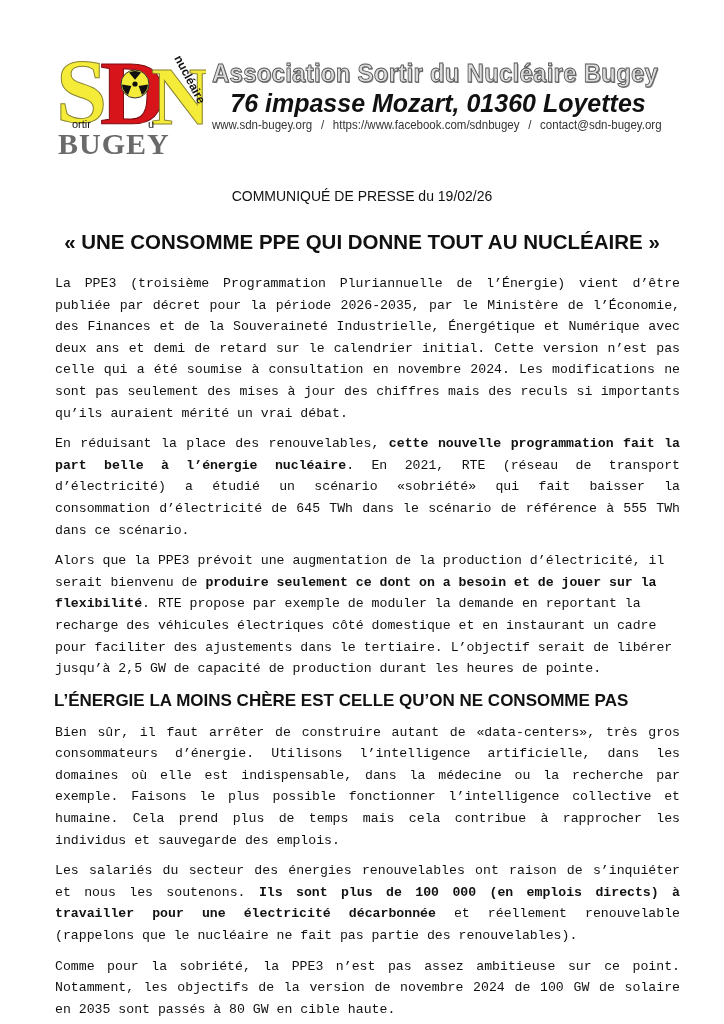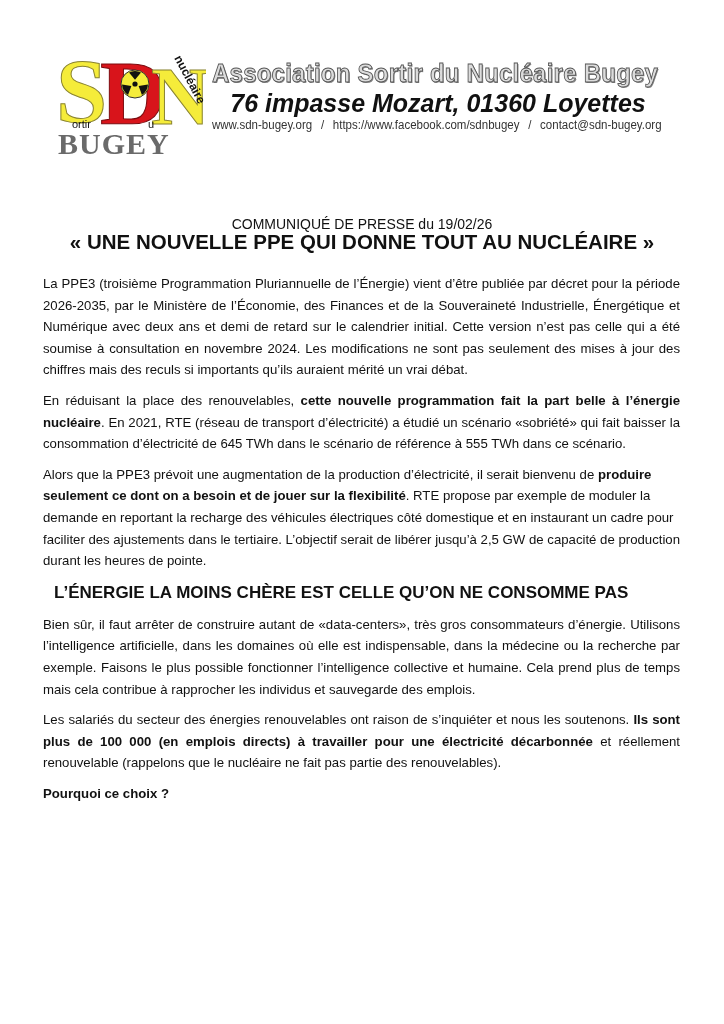--- a/index.html
+++ b/index.html
@@ -26,32 +26,32 @@
       font-size: 25px; color: #111; text-align: center; margin-top: 4px; line-height: 22px;
       padding-right: 18px;
     }
     .assoc-links {
       font-family: "Liberation Sans", sans-serif; font-size: 12.5px; color: #333;
       margin-top: 4px; white-space: nowrap; transform: scaleX(0.92); transform-origin: left;
     }
     .assoc-links span.sep { margin: 0 6px; }
     .press-line {
       position: absolute; left: 0; width: 724px; top: 188px; text-align: center;
-      font-family: "Liberation Sans", sans-serif; font-size: 14px; color: #111; margin-top: 28px;
+      font-family: "Liberation Sans", sans-serif; font-size: 14px; color: #111;
     }
     .main-title {
       position: absolute; left: 0; width: 724px; top: 230px; text-align: center;
       font-family: "Liberation Sans", sans-serif; font-weight: bold; font-size: 20.5px; color: #111;
       letter-spacing: 0px;
     }
     .content {
       position: absolute; left: 43px; top: 273px; width: 637px;
       font-family: "Liberation Sans", sans-serif; font-size: 13.2px; line-height: 21.6px; color: #111;
     }
-    .content p { margin: 0 0 9px 0; text-align: justify; }
+    .content p { margin: 0 0 9px 12px; text-align: justify; font-family: Liberation Mono, monospace; }
     .content p.last-left { text-align: left; }
     .content b { font-weight: bold; }
     .content h2 {
       margin: 4px 0 9px 11px; font-size: 17px; font-weight: bold; line-height: 24px; color: #111;
     }
   </style>
 </head>
 <body>
 
 <div class="logo">
@@ -86,23 +86,24 @@
   <div class="assoc-links">
     <span>www.sdn-bugey.org</span>
     <span class="sep">/</span>
     <span>https://www.facebook.com/sdnbugey</span>
     <span class="sep">/</span>
     <span>contact@sdn-bugey.org</span>
   </div>
 </div>
 
 <div class="press-line">COMMUNIQUÉ DE PRESSE du 19/02/26</div>
-<div class="main-title">« UNE NOUVELLE PPE QUI DONNE TOUT AU NUCLÉAIRE »</div>
+<div class="main-title">« UNE CONSOMME PPE QUI DONNE TOUT AU NUCLÉAIRE »</div>
 
 <div class="content" id="content">
     <p><span>La PPE3 (troisième Programmation Pluriannuelle de l’Énergie) vient d’être publiée par décret pour la période 2026-2035, par le Ministère de l’Économie, des Finances et de la Souveraineté Industrielle, Énergétique et Numérique avec deux ans et demi de retard sur le calendrier initial. Cette version n’est pas celle qui a été soumise à consultation en novembre 2024. Les modifications ne sont pas seulement des mises à jour des chiffres mais des reculs si importants qu’ils auraient mérité un vrai débat.</span></p>
     <p><span>En réduisant la place des renouvelables, </span><b>cette nouvelle programmation fait la part belle à l’énergie nucléaire</b><span>. En 2021, RTE (réseau de transport d’électricité) a étudié un scénario «sobriété» qui fait baisser la consommation d’électricité de 645 TWh dans le scénario de référence à 555 TWh dans ce scénario.</span></p>
     <p class="last-left"><span>Alors que la PPE3 prévoit une augmentation de la production d’électricité, il serait bienvenu de </span><b>produire seulement ce dont on a besoin et de jouer sur la flexibilité</b><span>. RTE propose par exemple de moduler la demande en reportant la recharge des véhicules électriques côté domestique et en instaurant un cadre pour faciliter des ajustements dans le tertiaire. L’objectif serait de libérer jusqu’à 2,5 GW de capacité de production durant les heures de pointe.</span></p>
     <h2>L’ÉNERGIE LA MOINS CHÈRE EST CELLE QU’ON NE CONSOMME PAS</h2>
     <p><span>Bien sûr, il faut arrêter de construire autant de «data-centers», très gros consommateurs d’énergie. Utilisons l’intelligence artificielle, dans les domaines où elle est indispensable, dans la médecine ou la recherche par exemple. Faisons le plus possible fonctionner l’intelligence collective et humaine. Cela prend plus de temps mais cela contribue à rapprocher les individus et sauvegarde des emplois.</span></p>
     <p><span>Les salariés du secteur des énergies renouvelables ont raison de s’inquiéter et nous les soutenons. </span><b>Ils sont plus de 100 000 (en emplois directs) à travailler pour une électricité décarbonnée</b><span> et réellement renouvelable (rappelons que le nucléaire ne fait pas partie des renouvelables).</span></p>
+    <p><span>Comme pour la sobriété, la PPE3 n’est pas assez ambitieuse sur ce point. Notamment, les objectifs de la version de novembre 2024 de 100 GW de solaire en 2035 sont passés à 80 GW en cible haute.</span></p>
     <p class="last-left"><b>Pourquoi ce choix ?</b></p>
   </div>
 
 </body></html>

